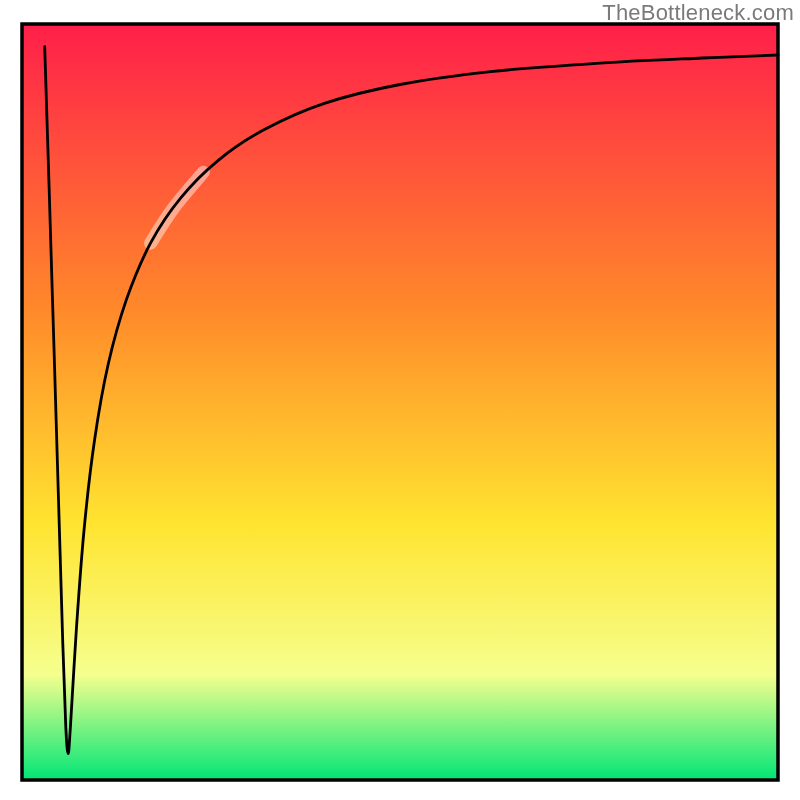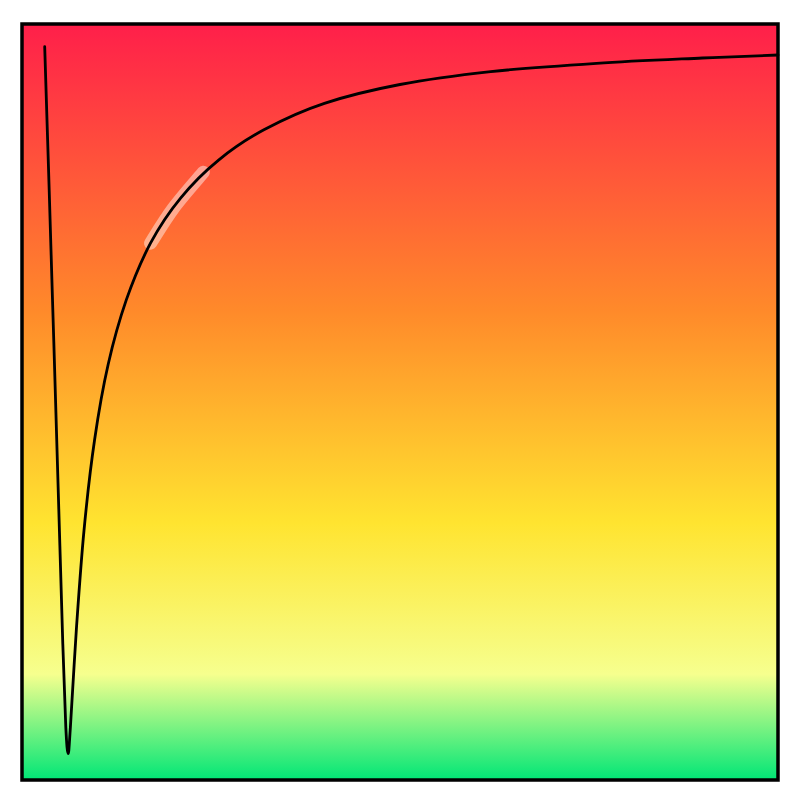--- a/index.html
+++ b/index.html
@@ -58,20 +58,21 @@
     stroke-width: 13;
     stroke-linecap: round;
     stroke-linejoin: round;
   }
 </style>
 </head>
 <body>
 
 <div class="figure">
 
+  <div class="watermark">TheBottleneck.com</div>
 
   <svg class="plot" viewBox="0 0 800 800">
     <defs>
       <linearGradient id="bgGrad" x1="0" y1="0" x2="0" y2="1">
         <stop id="g0" offset="0%" stop-color="#ff1f4a"></stop>
         <stop id="g1" offset="38%" stop-color="#ff8a2a"></stop>
         <stop id="g2" offset="66%" stop-color="#ffe430"></stop>
         <stop id="g3" offset="86%" stop-color="#f6ff8e"></stop>
         <stop id="g4" offset="100%" stop-color="#00e676"></stop>
       </linearGradient>

